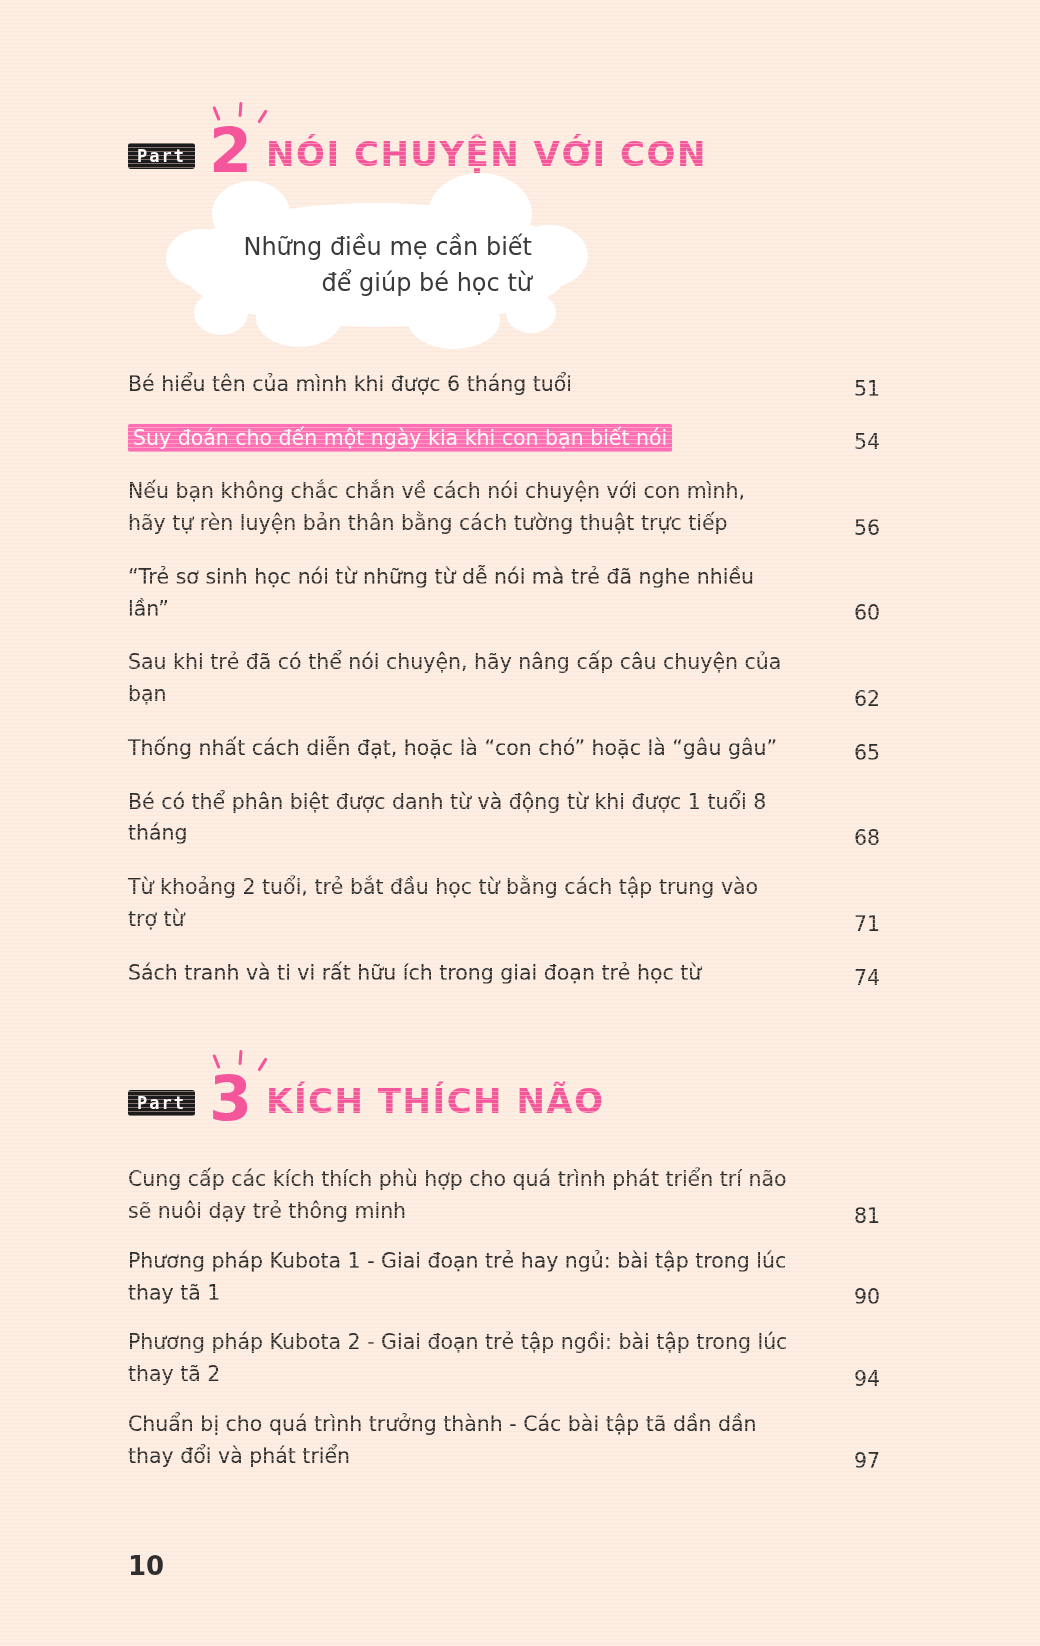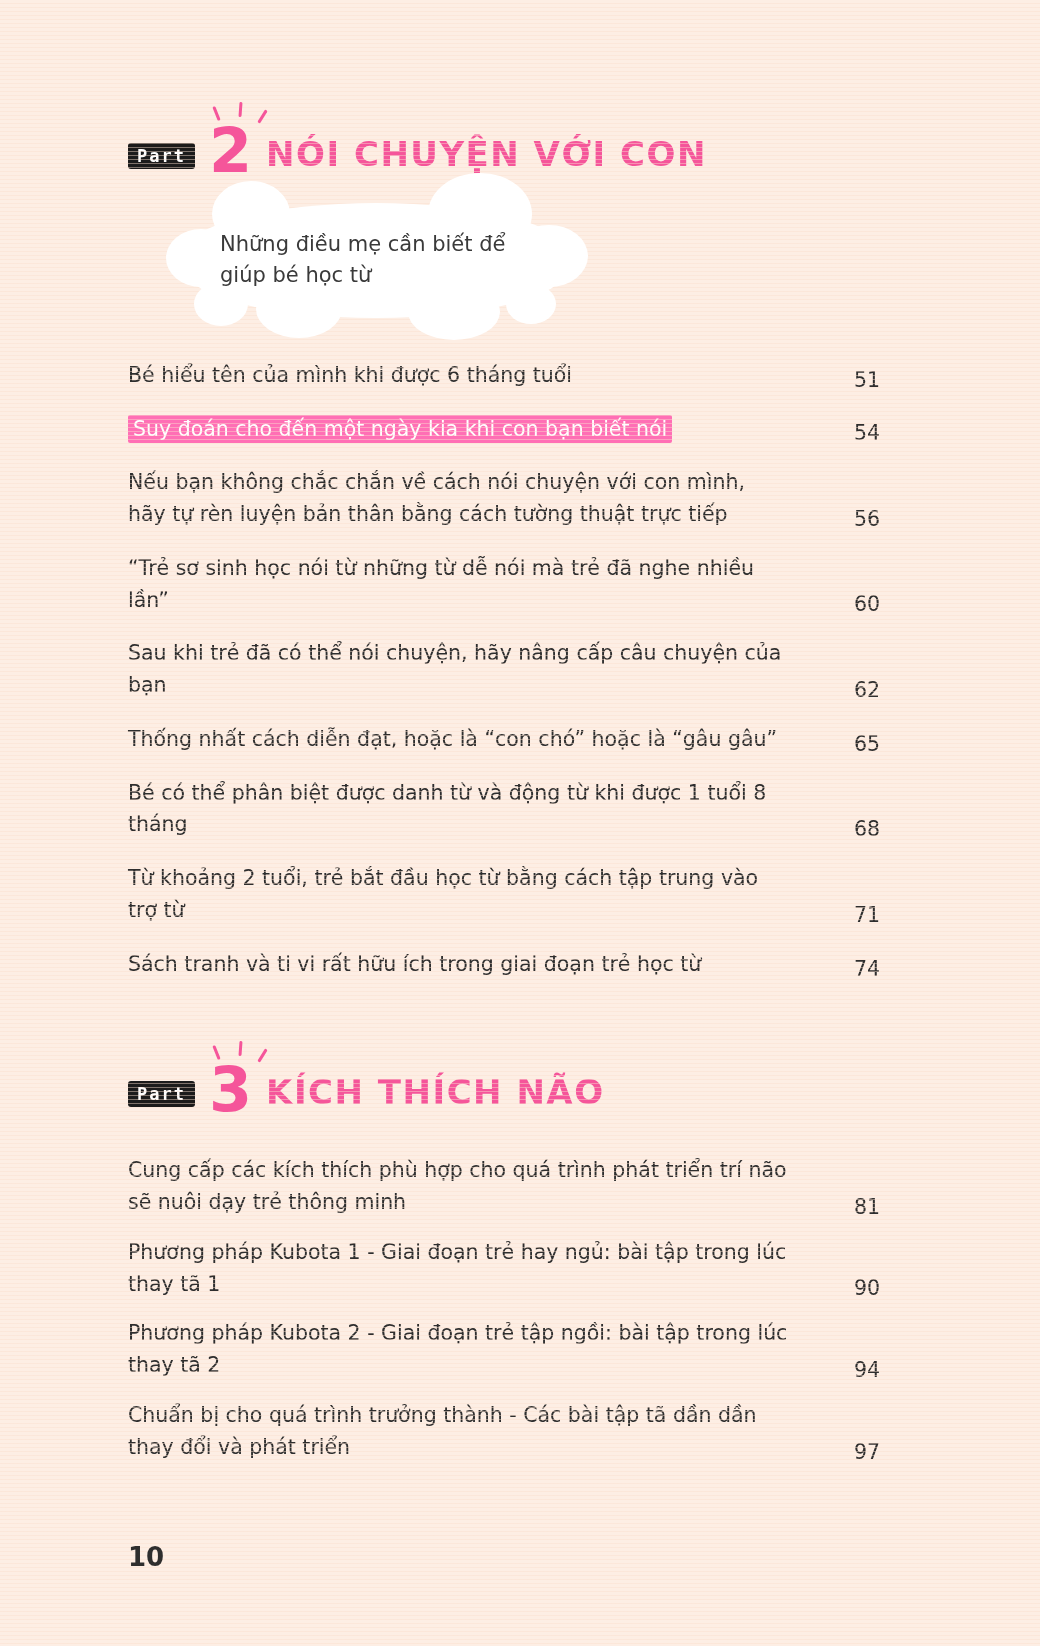--- a/index.html
+++ b/index.html
@@ -86,23 +86,23 @@
     position: relative;
     margin-left: 186px;
     margin-top: 26px;
     width: 380px;
   }
   .cloud {
     position: relative;
     background: #ffffff;
     border-radius: 50% / 42%;
     padding: 26px 34px;
-    text-align: left;
+    text-align: right;
     color: #3a3a3a;
-    font-size: 21px;
+    font-size: 24px;
     line-height: 1.5;
     box-shadow: 0 0 0 0 rgba(0,0,0,0);
   }
   .cloud::before,
   .cloud::after {
     content: "";
     position: absolute;
     background: #ffffff;
     border-radius: 50%;
   }
@@ -166,21 +166,21 @@
 
   .section-2 { padding-top: 126px; }
   .section-3 { margin-top: 84px; }
   .section-3 .cloud-wrap { margin-left: 186px; }
   .section-3 .toc { margin-top: 40px; }
   .section-3 .toc-row { margin-bottom: 18px; }
 
   .page-number {
     position: absolute;
     left: 128px;
-    bottom: 74px;
+    bottom: 65px;
     font-size: 26px;
     font-weight: bold;
     color: #2e2e2e;
   }
 </style>
 </head>
 <body>
 
 <div class="page">
   <div class="paper-texture"></div>

